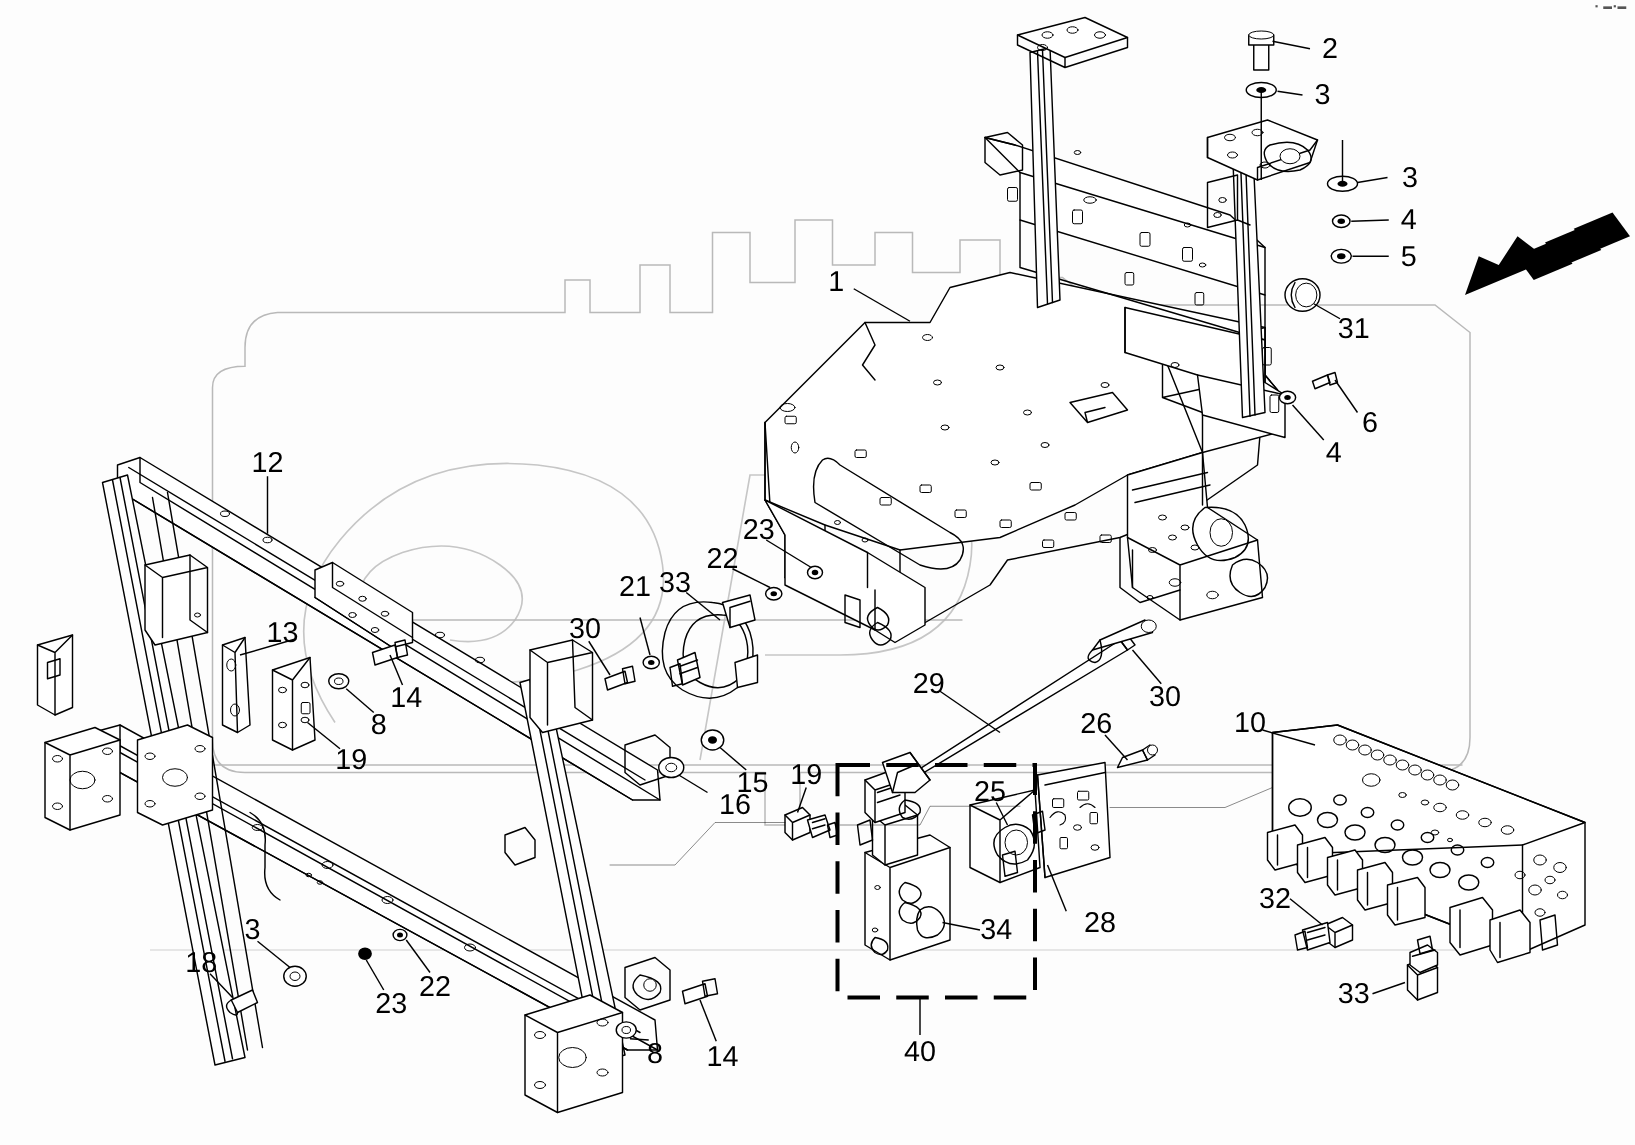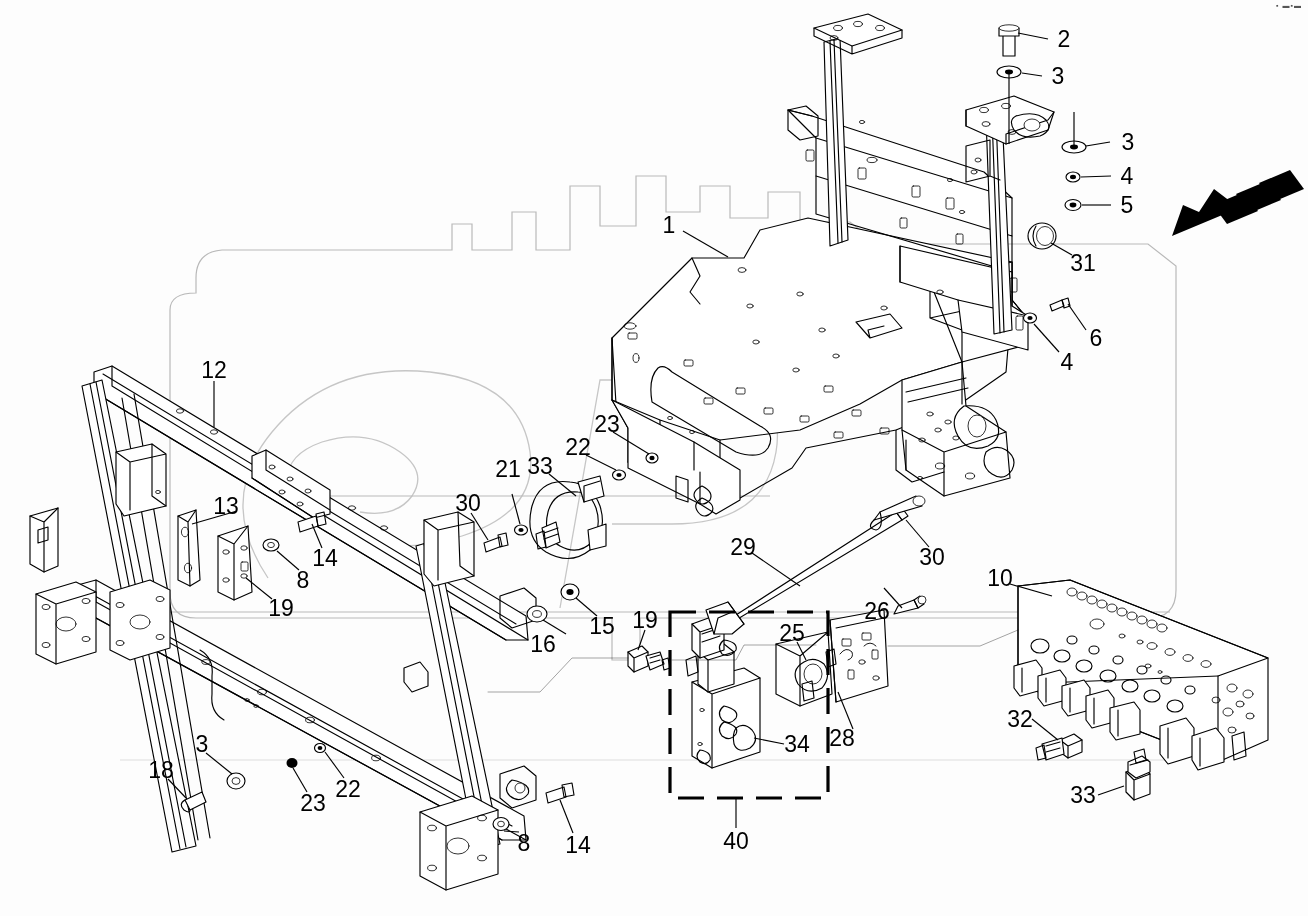--- a/index.html
+++ b/index.html
@@ -692,28 +692,28 @@
   <span class="callout" style="left:214px;top:370px">12</span>
   <span class="callout" style="left:226px;top:506px">13</span>
   <span class="callout" style="left:325px;top:558px">14</span>
   <span class="callout" style="left:303px;top:580px">8</span>
   <span class="callout" style="left:281px;top:608px">19</span>
   <span class="callout" style="left:468px;top:503px">30</span>
   <span class="callout" style="left:508px;top:469px">21</span>
   <span class="callout" style="left:540px;top:466px">33</span>
   <span class="callout" style="left:578px;top:447px">22</span>
   <span class="callout" style="left:607px;top:424px">23</span>
-  <span class="callout" style="left:543px;top:644px">16</span>
+  <span class="callout" style="left:588px;top:644px">16</span>
   <span class="callout" style="left:602px;top:626px">15</span>
   <span class="callout" style="left:645px;top:620px">19</span>
   <span class="callout" style="left:743px;top:547px">29</span>
   <span class="callout" style="left:932px;top:557px">30</span>
-  <span class="callout" style="left:877px;top:611px">26</span>
+  <span class="callout" style="left:877px;top:579px">26</span>
   <span class="callout" style="left:792px;top:633px">25</span>
-  <span class="callout" style="left:842px;top:738px">28</span>
+  <span class="callout" style="left:880px;top:738px">28</span>
   <span class="callout" style="left:797px;top:744px">34</span>
   <span class="callout" style="left:736px;top:841px">40</span>
   <span class="callout" style="left:1000px;top:578px">10</span>
   <span class="callout" style="left:1020px;top:719px">32</span>
   <span class="callout" style="left:1083px;top:795px">33</span>
   <span class="callout" style="left:202px;top:744px">3</span>
   <span class="callout" style="left:161px;top:770px">18</span>
   <span class="callout" style="left:348px;top:789px">22</span>
   <span class="callout" style="left:313px;top:803px">23</span>
   <span class="callout" style="left:578px;top:845px">14</span>

